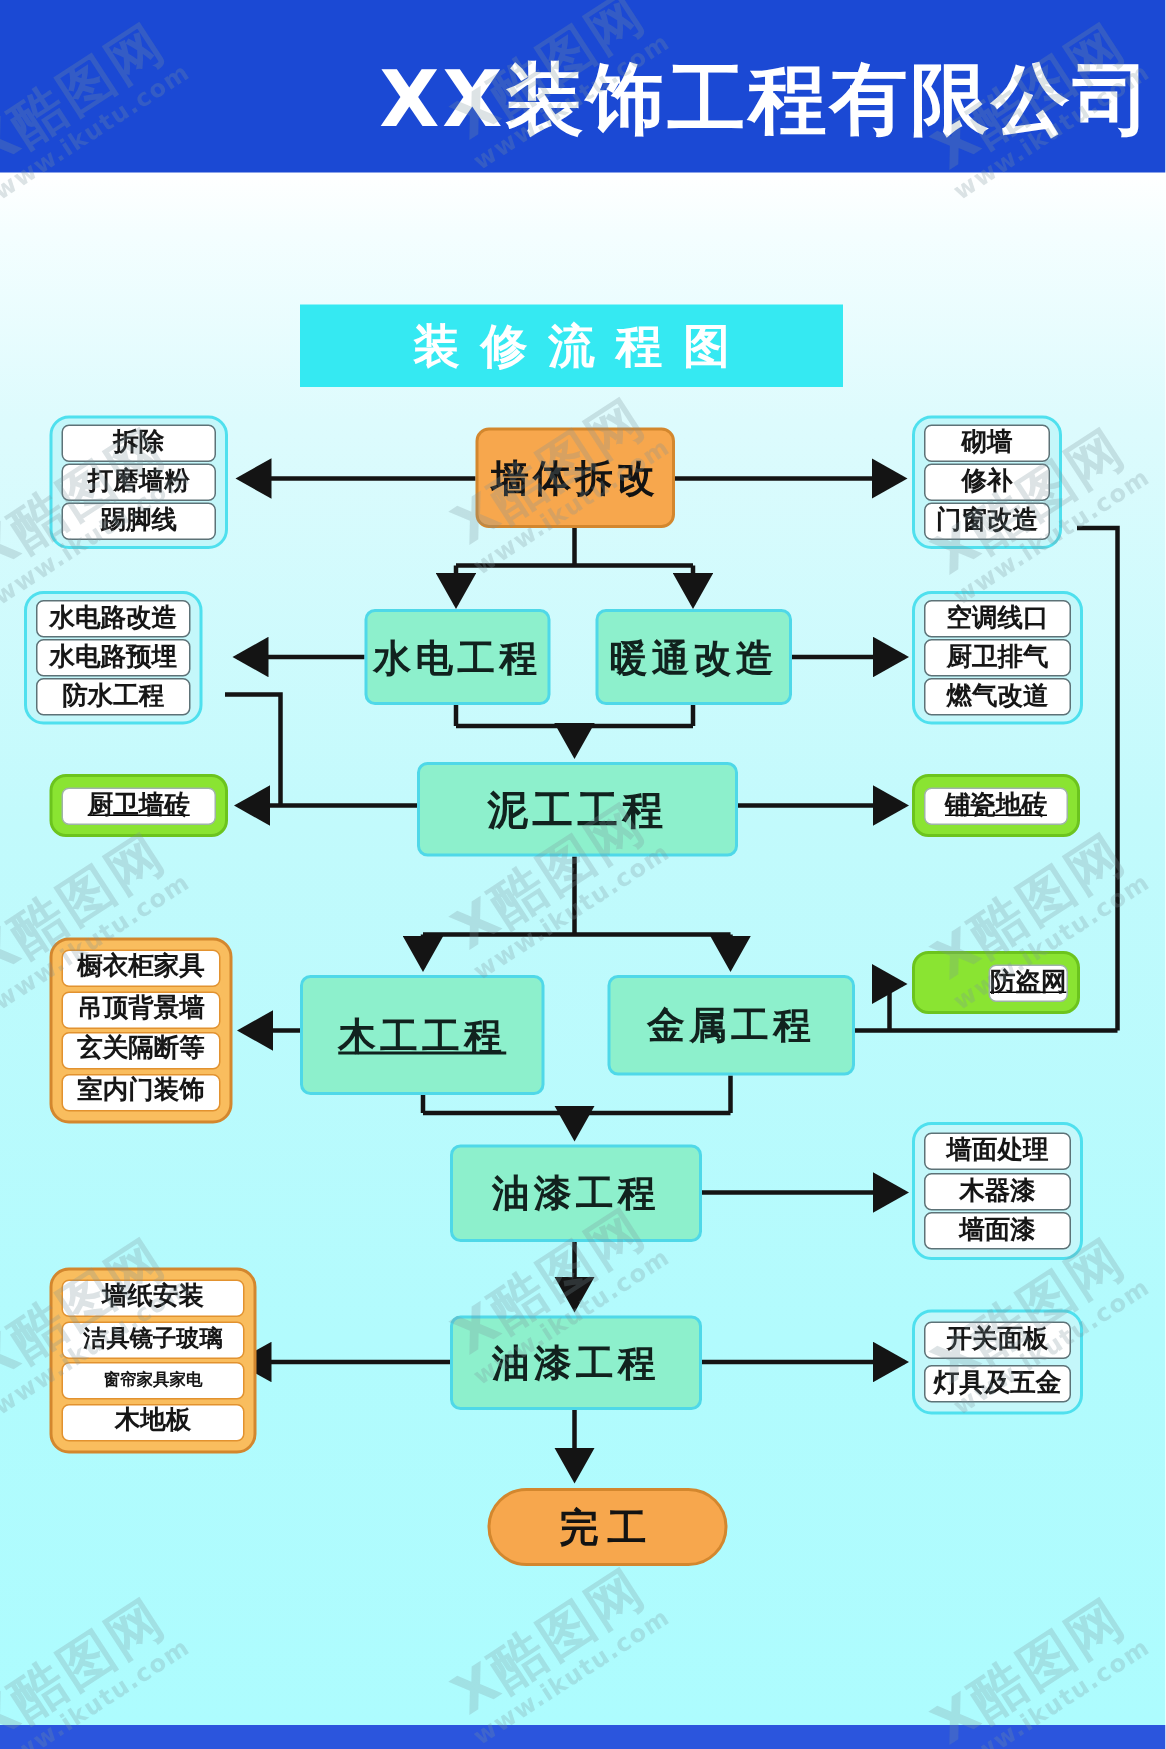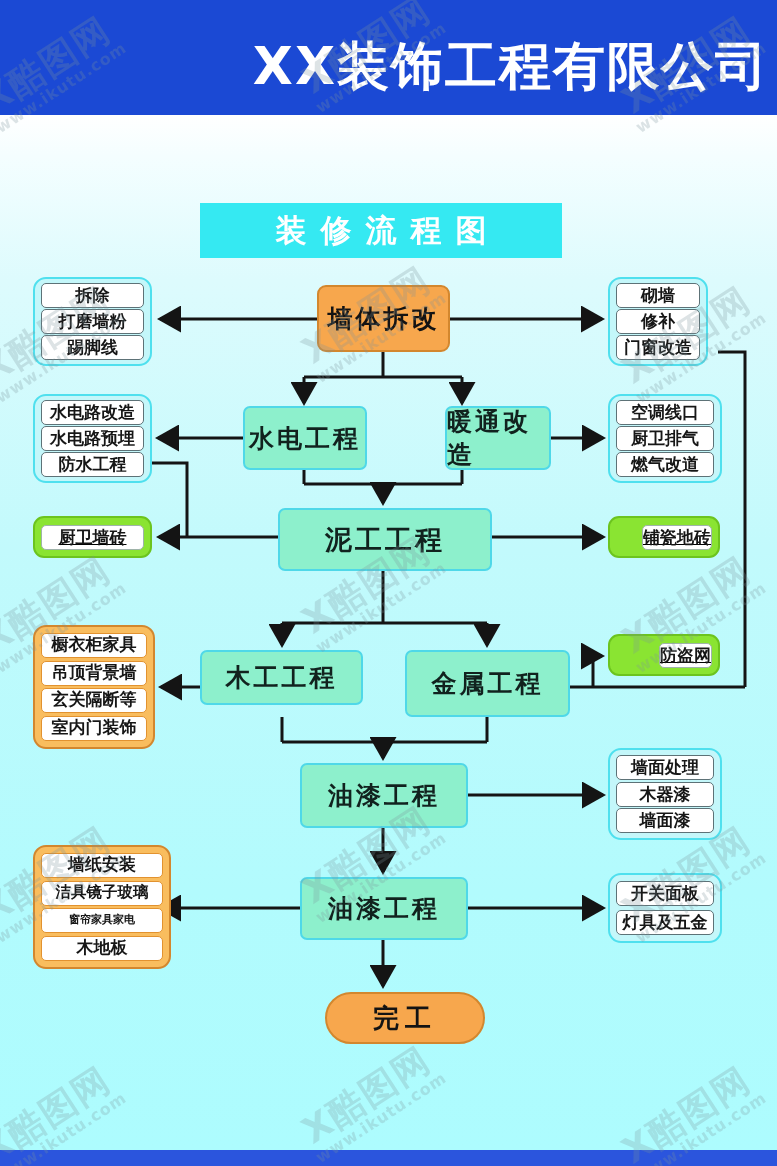--- a/index.html
+++ b/index.html
@@ -129,48 +129,48 @@
   <div class="item">打磨墙粉</div>
   <div class="item">踢脚线</div>
 </div>
 <div class="node orange" style="left:317px;top:285px;width:133px;height:67px;">墙体拆改</div>
 <div class="grp cgrp" style="left:608px;top:277px;width:100px;height:89px;">
   <div class="item">砌墙</div>
   <div class="item">修补</div>
   <div class="item">门窗改造</div>
 </div>
 
-<div class="grp cgrp" style="left:33px;top:394px;width:119px;height:89px;">
+<div class="grp cgrp" style="left:16px;top:394px;width:119px;height:89px;">
   <div class="item">水电路改造</div>
   <div class="item">水电路预埋</div>
   <div class="item">防水工程</div>
 </div>
 <div class="node proc" style="left:243px;top:406px;width:124px;height:64px;">水电工程</div>
-<div class="node proc" style="left:397px;top:406px;width:106px;height:64px;margin-left:48px;">暖通改造</div>
+<div class="node proc" style="left:397px;top:406px;width:131px;height:64px;">暖通改造</div>
 <div class="grp cgrp" style="left:608px;top:394px;width:114px;height:89px;">
   <div class="item">空调线口</div>
   <div class="item">厨卫排气</div>
   <div class="item">燃气改道</div>
 </div>
 
 <div class="grp ggrp" style="left:33px;top:516px;width:119px;height:42px;">
   <div class="item">厨卫墙砖</div>
 </div>
 <div class="node proc" style="left:278px;top:508px;width:214px;height:63px;font-size:27px;">泥工工程</div>
-<div class="grp ggrp" style="left:608px;top:516px;width:112px;height:42px;align-items:flex-end;">
+<div class="grp ggrp" style="left:608px;top:516px;width:112px;height:42px;">
   <div class="item">铺瓷地砖</div>
 </div>
 
 <div class="grp ogrp" style="left:33px;top:625px;width:122px;height:124px;">
   <div class="item">橱衣柜家具</div>
   <div class="item">吊顶背景墙</div>
   <div class="item">玄关隔断等</div>
   <div class="item">室内门装饰</div>
 </div>
-<div class="node proc" style="left:200px;top:650px;width:163px;height:55px;">木工工程</div>
+<div class="node proc" style="left:200px;top:650px;width:163px;height:80px;text-decoration:underline;">木工工程</div>
 <div class="node proc" style="left:405px;top:650px;width:165px;height:67px;">金属工程</div>
 <div class="grp ggrp" style="left:608px;top:634px;width:112px;height:42px;align-items:flex-end;">
   <div class="item">防盗网</div>
 </div>
 
 <div class="node proc" style="left:300px;top:763px;width:168px;height:65px;">油漆工程</div>
 <div class="grp cgrp" style="left:608px;top:748px;width:114px;height:92px;">
   <div class="item">墙面处理</div>
   <div class="item">木器漆</div>
   <div class="item">墙面漆</div>

